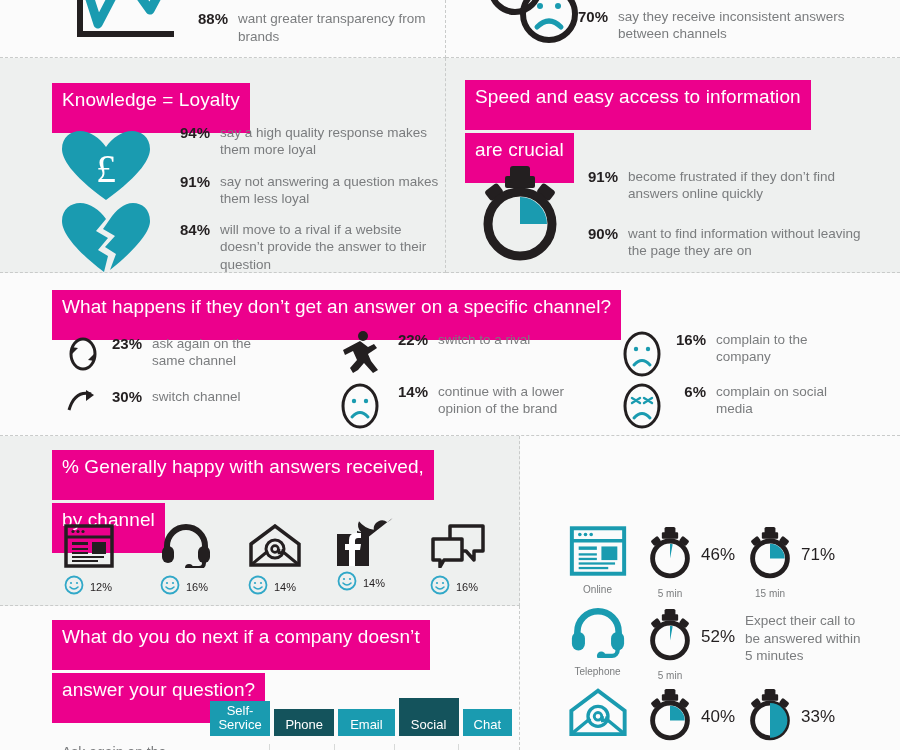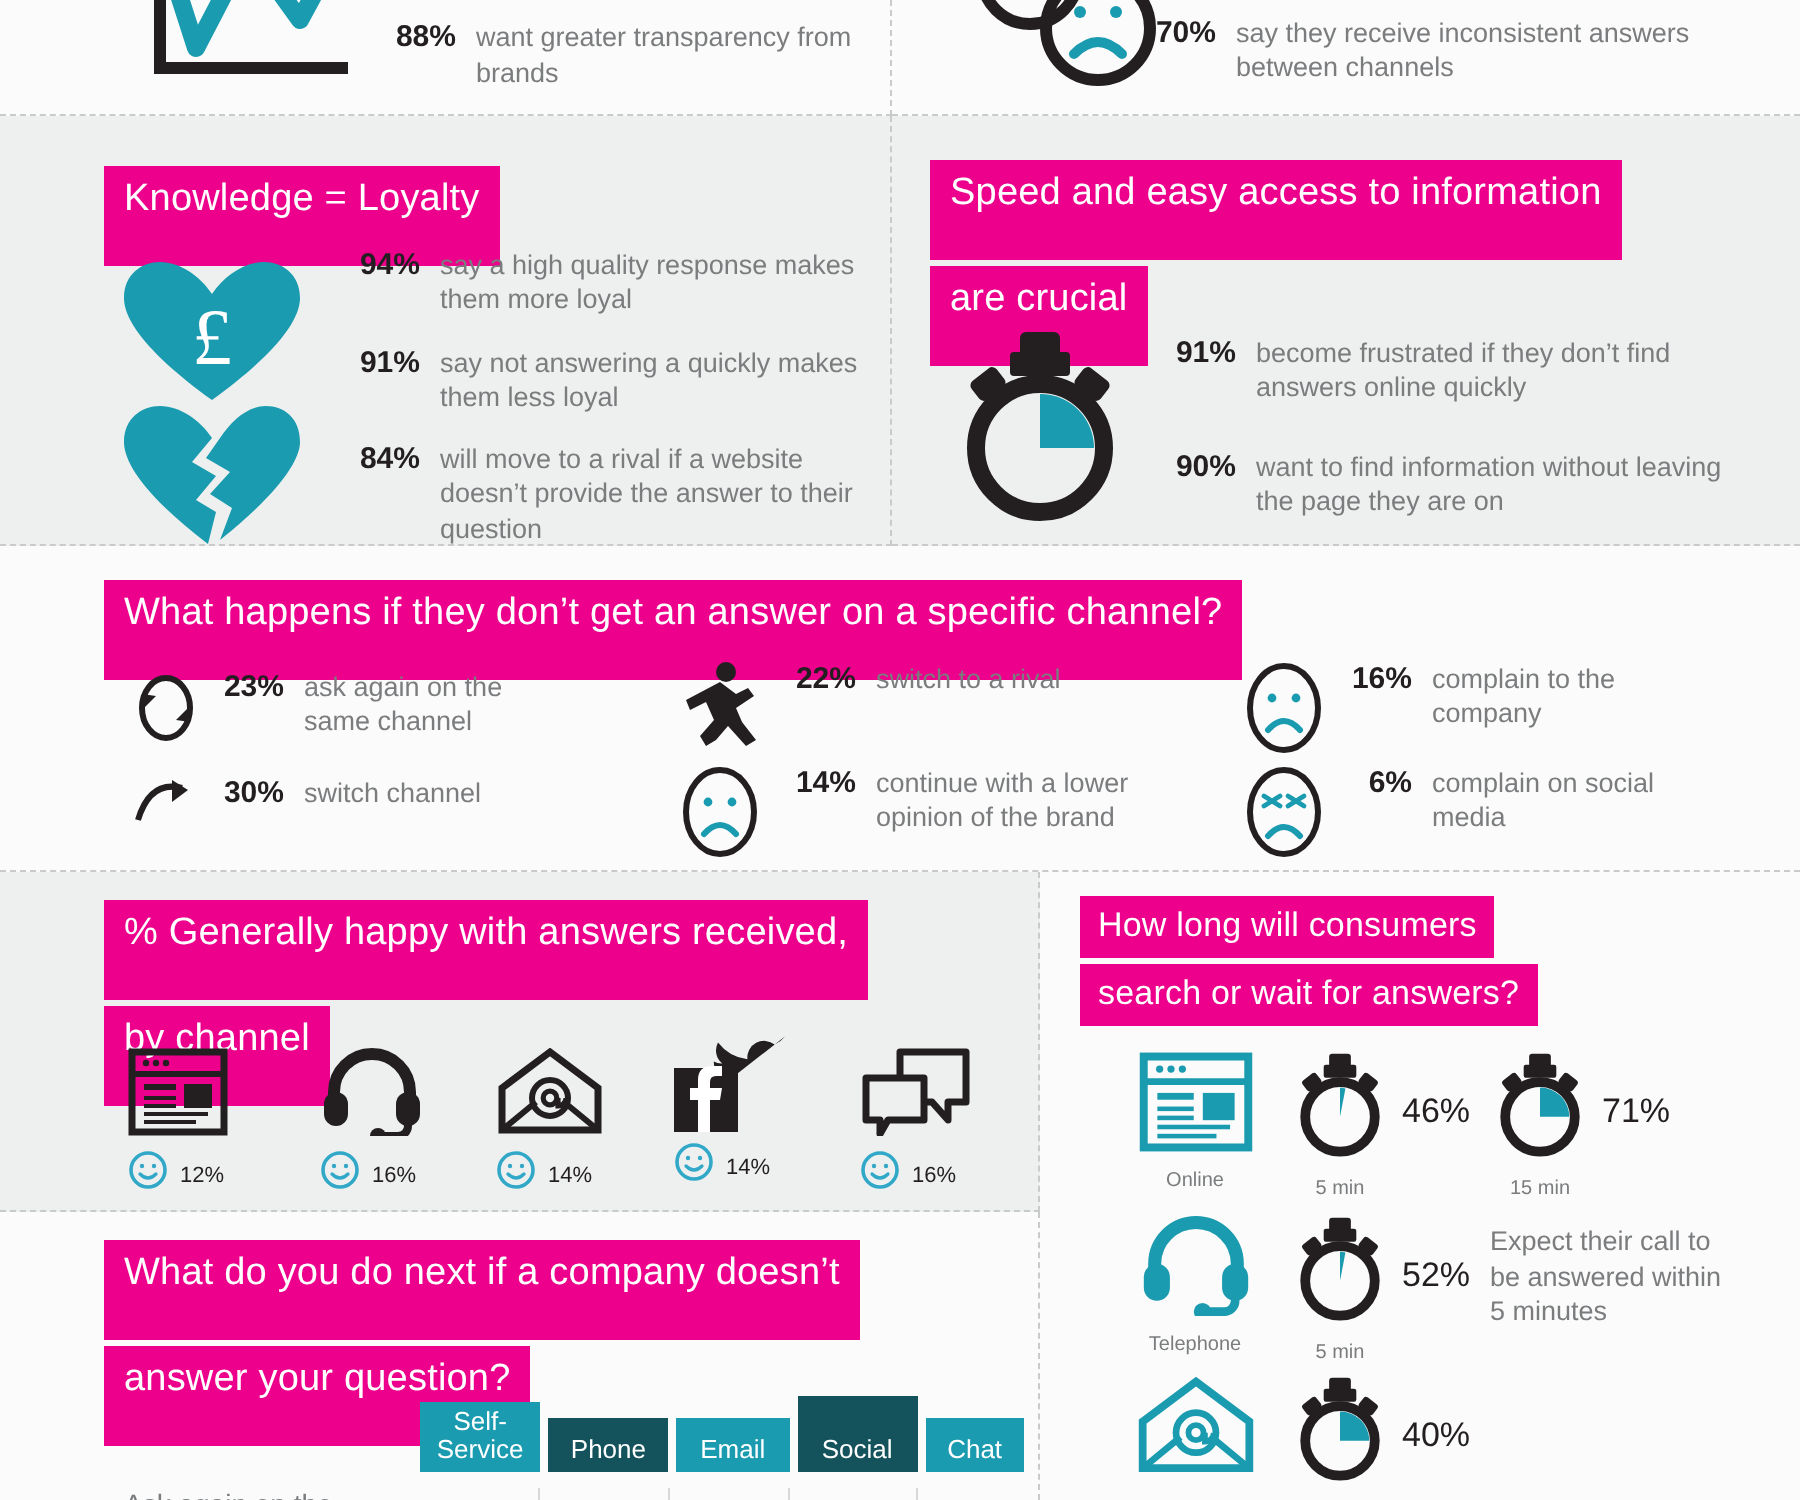--- a/index.html
+++ b/index.html
@@ -135,21 +135,21 @@
       </svg>
     </div>
 
     <div style="position:absolute;left:168px;top:66px;">
       <div class="stat">
         <div class="pct">94%</div>
         <div class="desc">say a high quality response makes them more loyal</div>
       </div>
       <div class="stat" style="margin-top:14px">
         <div class="pct">91%</div>
-        <div class="desc">say not answering a quickly makes them less loyal</div>
+        <div class="desc">say not answering a question makes them less loyal</div>
       </div>
       <div class="stat" style="margin-top:14px">
         <div class="pct">84%</div>
         <div class="desc">will move to a rival if a website doesn’t provide the answer to their question</div>
       </div>
     </div>
   </div>
 
   <div class="sec bg-grey dash-b" style="left:446px;top:58px;width:454px;height:215px;">
     <div class="chip-wrap" style="position:absolute;left:19px;top:22px;">
@@ -409,24 +409,20 @@
         <div class="td first" style="width:61px;">21%</div>
         <div class="td" style="width:65px;">25%</div>
         <div class="td hi" style="width:61px;">29%</div>
         <div class="td" style="width:65px;">18%</div>
         <div class="td" style="width:54px;">23%</div>
       </div>
     </div>
   </div>
 
   <div class="sec bg-white" style="left:520px;top:436px;width:380px;height:314px;">
-    <div class="chip-wrap" style="position:absolute;left:20px;top:12px;">
-      <div class="chip sm">How long will consumers</div><br>
-      <div class="chip sm">search or wait for answers?</div>
-    </div>
 
     <div class="wrow" style="left:30px;top:90px;">
       <div style="width:95px;text-align:center;">
         <span class="ico">
           <svg width="58" height="50" viewBox="0 0 50 44">
             <rect x="2" y="2" width="46" height="40" fill="none" stroke="#1a9bb0" stroke-width="3.5"></rect>
             <line x1="2" y1="13" x2="48" y2="13" stroke="#1a9bb0" stroke-width="3"></line>
             <circle cx="9" cy="7.5" r="1.6" fill="#1a9bb0"></circle>
               <circle cx="14" cy="7.5" r="1.6" fill="#1a9bb0"></circle>
               <circle cx="19" cy="7.5" r="1.6" fill="#1a9bb0"></circle>
@@ -534,16 +530,32 @@
               <rect x="64" y="20" width="16" height="12" rx="3" fill="#231f20" transform="rotate(38 72 26)"></rect>
               <circle cx="46" cy="58" r="32" fill="none" stroke="#231f20" stroke-width="9"></circle>
               <path d="M46 58 L46 31 A27 27 0 0 1 73 58 Z" fill="#1a9bb0"></path>
             </svg>
           </span>
           <span class="wpct" style="margin-left:6px;">40%</span>
         </div>
         <div class="wlbl" style="width:50px;"></div>
       </div>
 
+      <div style="width:110px;text-align:left;">
+        <div style="display:flex;align-items:center;">
+          <span class="ico">
+            <svg width="50" height="54" viewBox="0 0 92 96">
+              <rect x="36" y="0" width="20" height="14" rx="3" fill="#231f20"></rect>
+              <rect x="31" y="10" width="30" height="12" rx="2" fill="#231f20"></rect>
+              <rect x="12" y="20" width="16" height="12" rx="3" fill="#231f20" transform="rotate(-38 20 26)"></rect>
+              <rect x="64" y="20" width="16" height="12" rx="3" fill="#231f20" transform="rotate(38 72 26)"></rect>
+              <circle cx="46" cy="58" r="32" fill="none" stroke="#231f20" stroke-width="9"></circle>
+              <path d="M46 58 L46 26 A32 32 0 0 1 46 90 Z" fill="#1a9bb0"></path>
+            </svg>
+          </span>
+          <span class="wpct" style="margin-left:6px;">33%</span>
+        </div>
+        <div class="wlbl" style="width:50px;"></div>
+      </div>
     </div>
   </div>
 
 </div>
 
 </body></html>

